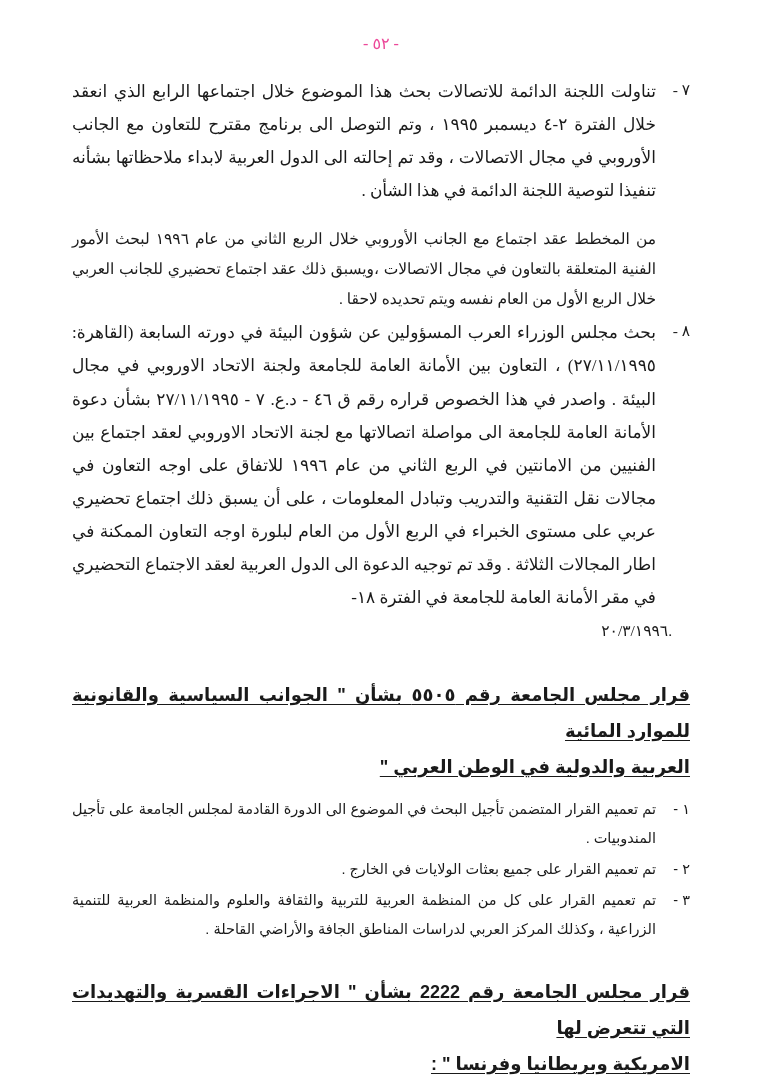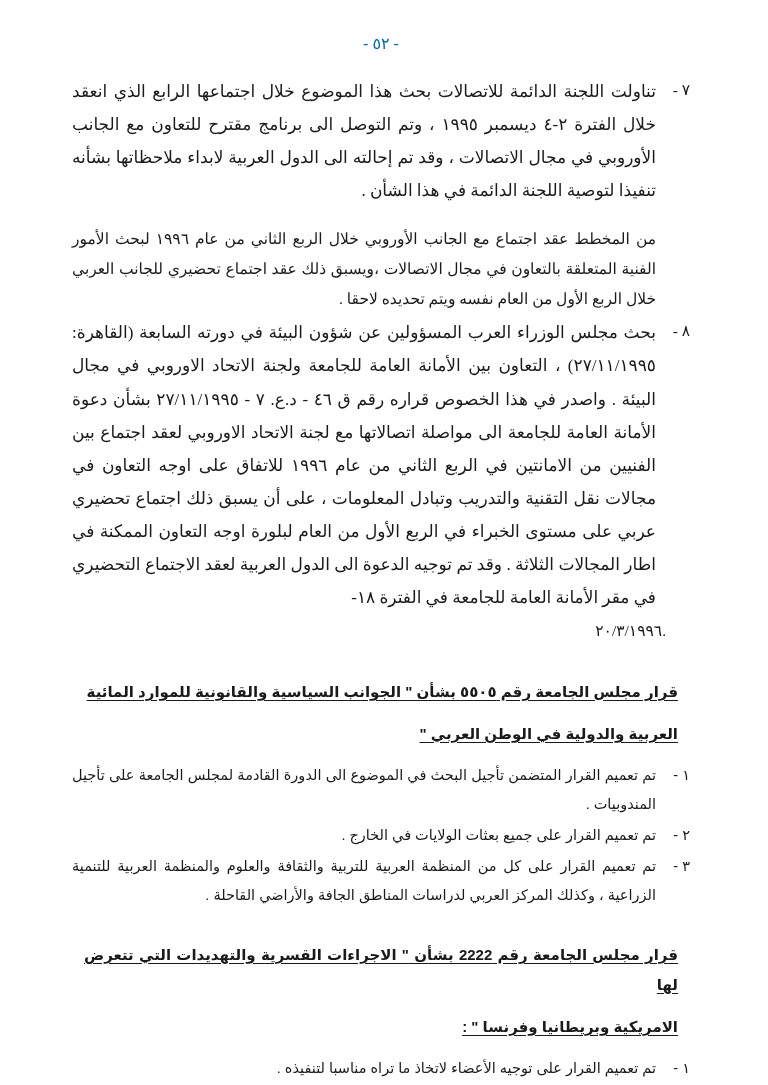--- a/index.html
+++ b/index.html
@@ -20,21 +20,21 @@
     width: 768px;
     height: 1085px;
     box-sizing: border-box;
     padding: 34px 78px 20px 72px;
   }
   .page-number {
     text-align: center;
     font-size: 16px;
     letter-spacing: 1px;
     margin: 0 0 22px 0;
-    color: #0369a1;
+    color: #ec4899;
   }
   .item {
     display: flex;
     flex-direction: row;
     align-items: flex-start;
     margin-bottom: 2px;
   }
   .marker {
     flex: 0 0 auto;
     width: 34px;
@@ -57,45 +57,45 @@
     font-size: 15.5px;
     line-height: 1.95;
     text-align: justify;
     text-align-last: right;
     margin: 16px 34px 2px 0;
     font-family: Liberation Serif, serif;
   }
   .section-heading {
     font-family: "Liberation Sans", "DejaVu Sans", sans-serif;
     font-weight: bold;
-    font-size: 15px;
+    font-size: 18px;
     line-height: 2.0;
     text-align: justify;
     text-align-last: right;
-    margin: 12px;
+    margin: 0;
   }
   .section-heading span.u {
     text-decoration: underline;
     text-underline-offset: 3px;
   }
   .heading-block {
     margin-top: 30px;
     margin-bottom: 10px;
   }
   .list-sans .marker,
   .list-sans .body-text {
     font-family: "Liberation Sans", "DejaVu Sans", sans-serif;
     font-size: 14.5px;
     line-height: 2.0;
   }
   .tail-line {
     font-size: 15.5px;
     line-height: 1.95;
     text-align: right;
-    margin: 0 24px 0 0;
+    margin: 0 18px 0 0;
   }
 </style>
 </head>
 <body>
 
 <div class="page">
 
   <div class="page-number">- ٥٢ -</div>
 
   <div class="item">

